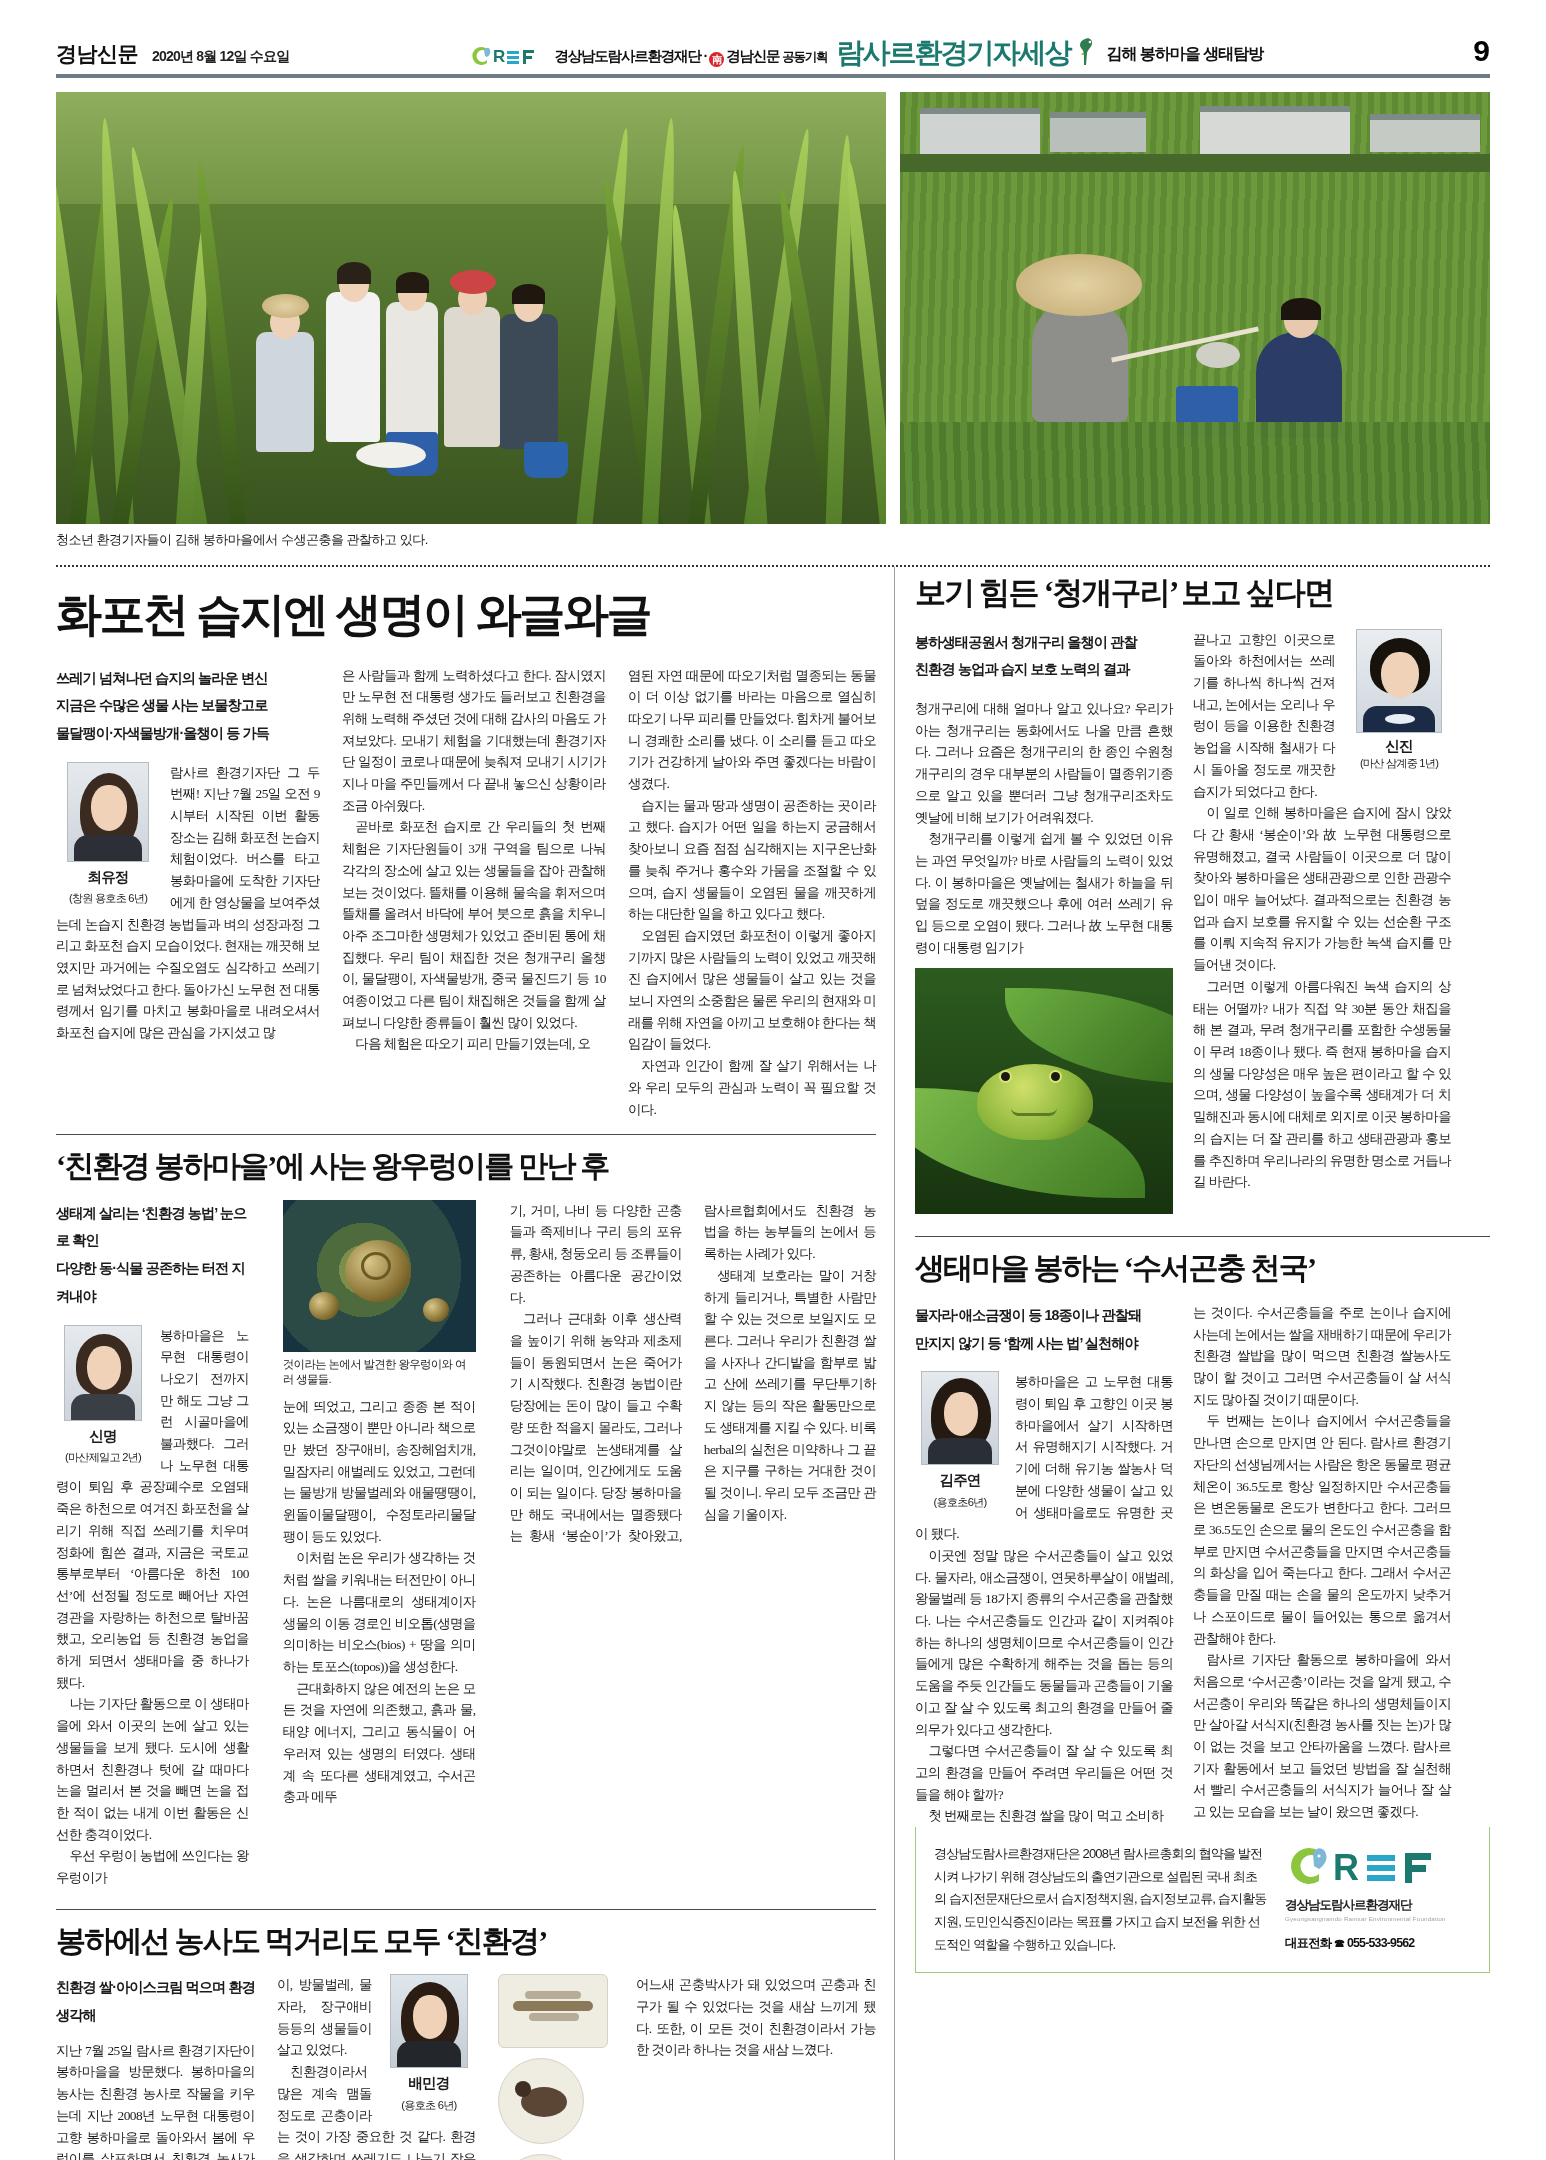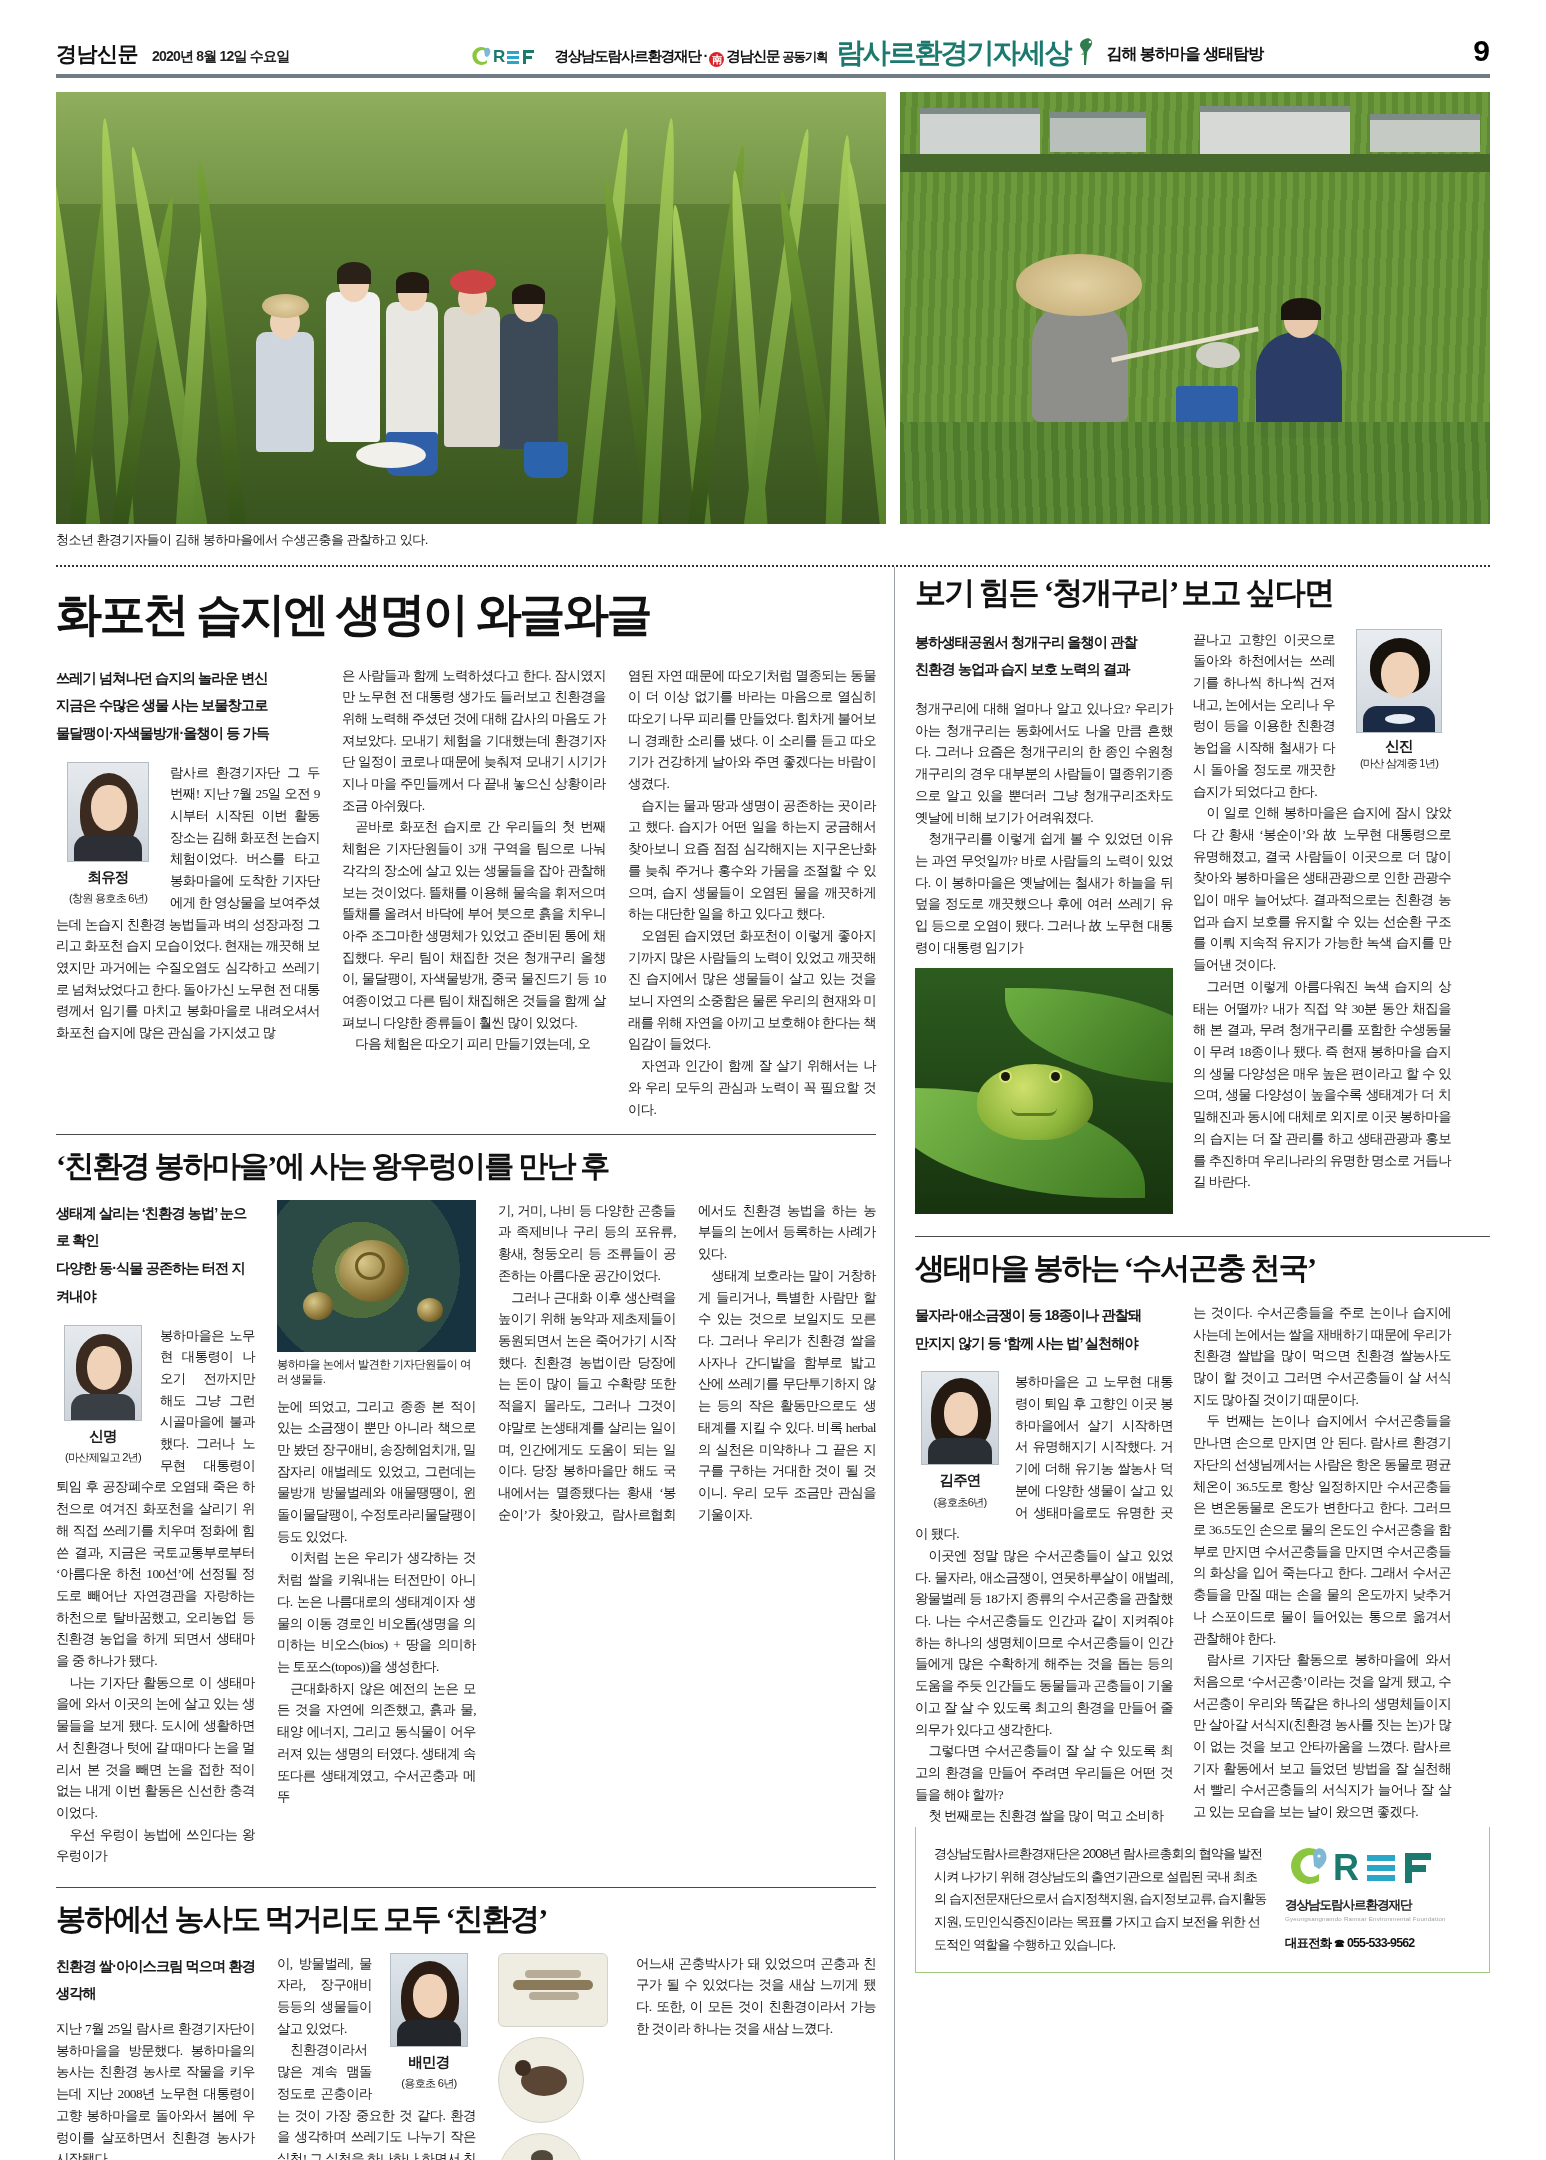--- a/index.html
+++ b/index.html
@@ -367,21 +367,21 @@
             <p>습지는 물과 땅과 생명이 공존하는 곳이라고 했다. 습지가 어떤 일을 하는지 궁금해서 찾아보니 요즘 점점 심각해지는 지구온난화를 늦춰 주거나 홍수와 가뭄을 조절할 수 있으며, 습지 생물들이 오염된 물을 깨끗하게 하는 대단한 일을 하고 있다고 했다.</p>
             <p>오염된 습지였던 화포천이 이렇게 좋아지기까지 많은 사람들의 노력이 있었고 깨끗해진 습지에서 많은 생물들이 살고 있는 것을 보니 자연의 소중함은 물론 우리의 현재와 미래를 위해 자연을 아끼고 보호해야 한다는 책임감이 들었다.</p>
             <p>자연과 인간이 함께 잘 살기 위해서는 나와 우리 모두의 관심과 노력이 꼭 필요할 것이다.</p>
           </div>
         </div>
       </div>
 
       <div class="sec-rule"></div>
       <h2 class="head-sec">‘친환경 봉하마을’에 사는 왕우렁이를 만난 후</h2>
 
-      <div style="display:flex;gap:22px;">
+      <div style="display:flex;gap:34px;">
         <div style="width:200px;">
           <div class="kicker">
             <div>생태계 살리는 ‘친환경 농법’ 눈으로 확인</div>
             <div>다양한 동·식물 공존하는 터전 지켜내야</div>
           </div>
           <div class="txtcol clearfix">
             <div class="byline" style="width:94px;">
               <div class="portrait" style="width:78px;height:96px;">
                 <div class="p-bg"></div>
                 <div class="p-hair" style="left:11px;top:8px;width:56px;height:62px;"></div>
@@ -398,21 +398,21 @@
         </div>
 
         <div style="width:200px;">
           <div class="inline-photo">
             <div class="snailimg"></div>
             <div class="snail" style="left:62px;top:40px;width:66px;height:62px;"></div>
             <div class="snail" style="left:26px;top:92px;width:30px;height:28px;"></div>
             <div class="snail" style="left:140px;top:98px;width:26px;height:24px;"></div>
             <div style="position:absolute;left:78px;top:52px;width:30px;height:28px;border:3px solid #6b5a22;border-radius:50%;"></div>
           </div>
-          <div class="inline-cap">봉하마을 논에서 발견한 기자단원들이 여러 생물들.</div>
+          <div class="inline-cap">것이라는 논에서 발견한 왕우렁이와 여러 생물들.</div>
           <div class="txtcol" style="margin-top:8px;">
             <p class="noind">눈에 띄었고, 그리고 종종 본 적이 있는 소금쟁이 뿐만 아니라 책으로만 봤던 장구애비, 송장헤엄치개, 밀잠자리 애벌레도 있었고, 그런데는 물방개 방물벌레와 애물땡땡이, 윈돌이물달팽이, 수정토라리물달팽이 등도 있었다.</p>
             <p>이처럼 논은 우리가 생각하는 것처럼 쌀을 키워내는 터전만이 아니다. 논은 나름대로의 생태계이자 생물의 이동 경로인 비오톱(생명을 의미하는 비오스(bios) + 땅을 의미하는 토포스(topos))을 생성한다.</p>
             <p>근대화하지 않은 예전의 논은 모든 것을 자연에 의존했고, 흙과 물, 태양 에너지, 그리고 동식물이 어우러져 있는 생명의 터였다. 생태계 속 또다른 생태계였고, 수서곤충과 메뚜</p>
           </div>
         </div>
 
         <div style="width:380px;">
           <div class="txtcol flow2">
             <p class="noind">기, 거미, 나비 등 다양한 곤충들과 족제비나 구리 등의 포유류, 황새, 청둥오리 등 조류들이 공존하는 아름다운 공간이었다.</p>

